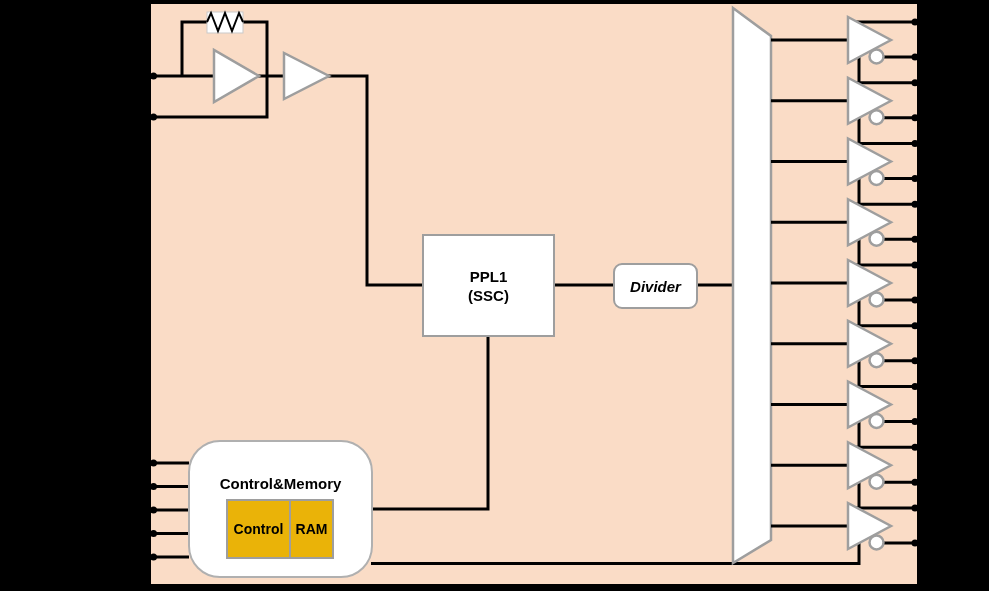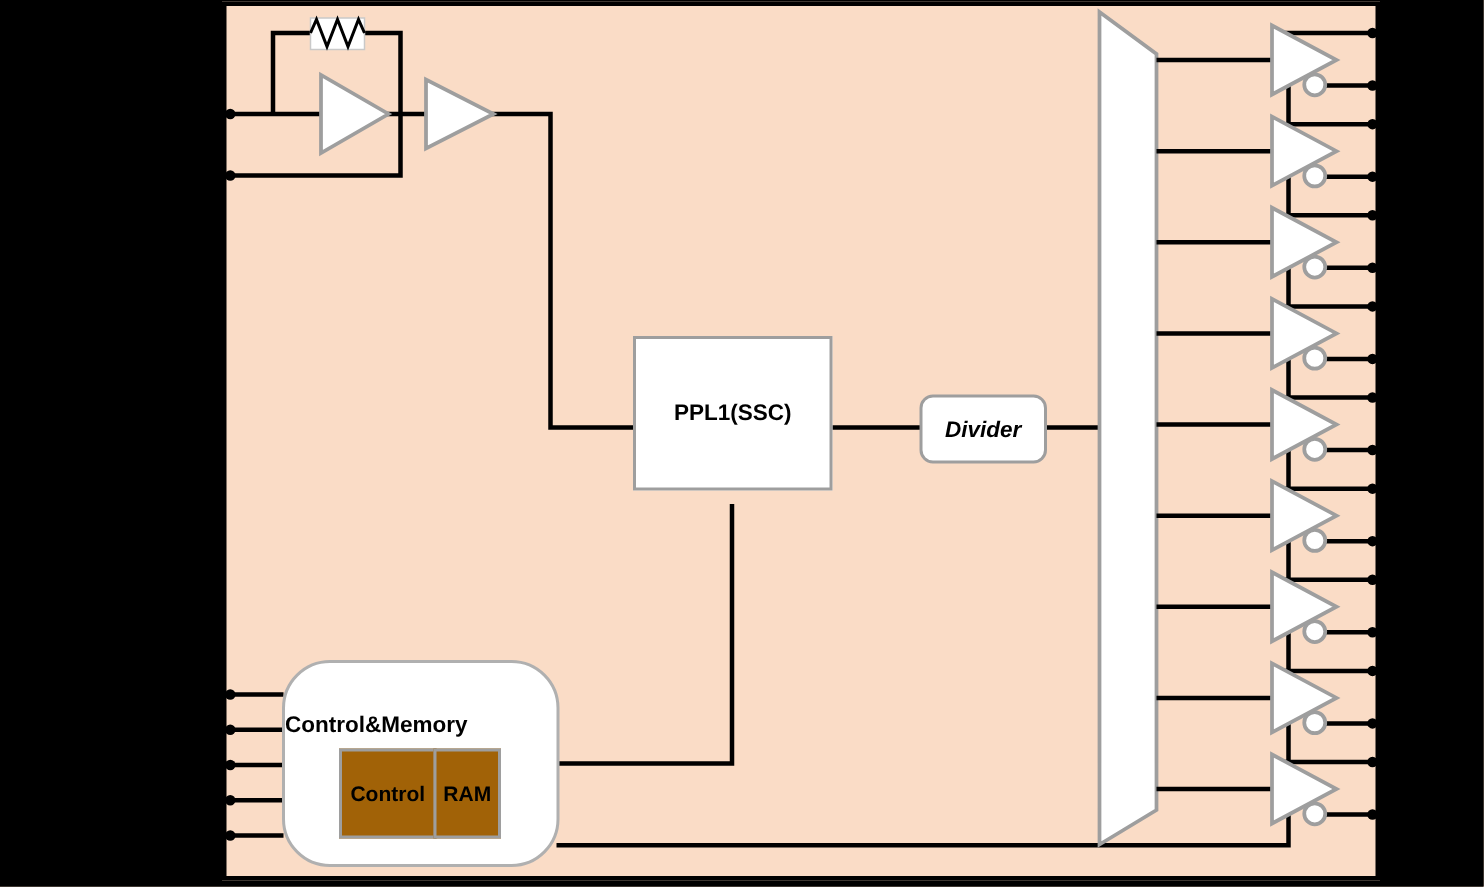--- a/index.html
+++ b/index.html
@@ -4,29 +4,29 @@
 <style>
   html,body{margin:0;padding:0;background:#000;}
   body{width:989px;height:591px;position:relative;overflow:hidden;
        font-family:"Liberation Sans",sans-serif;}
   #chip{position:absolute;left:148px;top:1px;width:772px;height:586px;
         box-sizing:border-box;background:#fadcc6;border:3px solid #000;}
   #wires{position:absolute;left:0;top:0;z-index:2;}
   .block{position:absolute;z-index:3;box-sizing:border-box;background:#fff;
          border:2px solid #9e9e9e;display:flex;align-items:center;justify-content:center;
          color:#000;font-weight:bold;}
-  #pll-block{left:422px;top:224px;width:133px;height:103px;
-             flex-direction:row;font-size:15px;line-height:19px;}
+  #pll-block{left:422px;top:234px;width:133px;height:103px;
+             flex-direction:column;font-size:15px;line-height:19px;}
   #divider-block{left:613px;top:263px;width:85px;height:46px;border-radius:9px;font-size:15px;font-style:italic;}
   #cm-block{left:188px;top:440px;width:185px;height:138px;border-radius:32px;
             border-color:#b0b0b0;display:block;}
-  #cm-title{position:absolute;top:33px;left:0;width:100%;
+  #cm-title{position:absolute;top:33px;left:0;width:100%;text-align:center;
             font-size:15px;font-weight:bold;color:#000;}
   #cm-inner{position:absolute;left:36px;top:57px;display:flex;}
-  .cm-sub{box-sizing:border-box;background:#a16207;border:2px solid #9e9e9e;
+  .cm-sub{box-sizing:border-box;background:#eab308;border:2px solid #9e9e9e;
           display:flex;align-items:center;justify-content:center;
           font-size:14px;font-weight:bold;color:#000;}
   #cm-control{width:65px;height:60px;}
   #cm-ram{width:45px;height:60px;margin-left:-2px;}
 </style>
 </head>
 <body>
 
 <div id="chip"></div>
 

